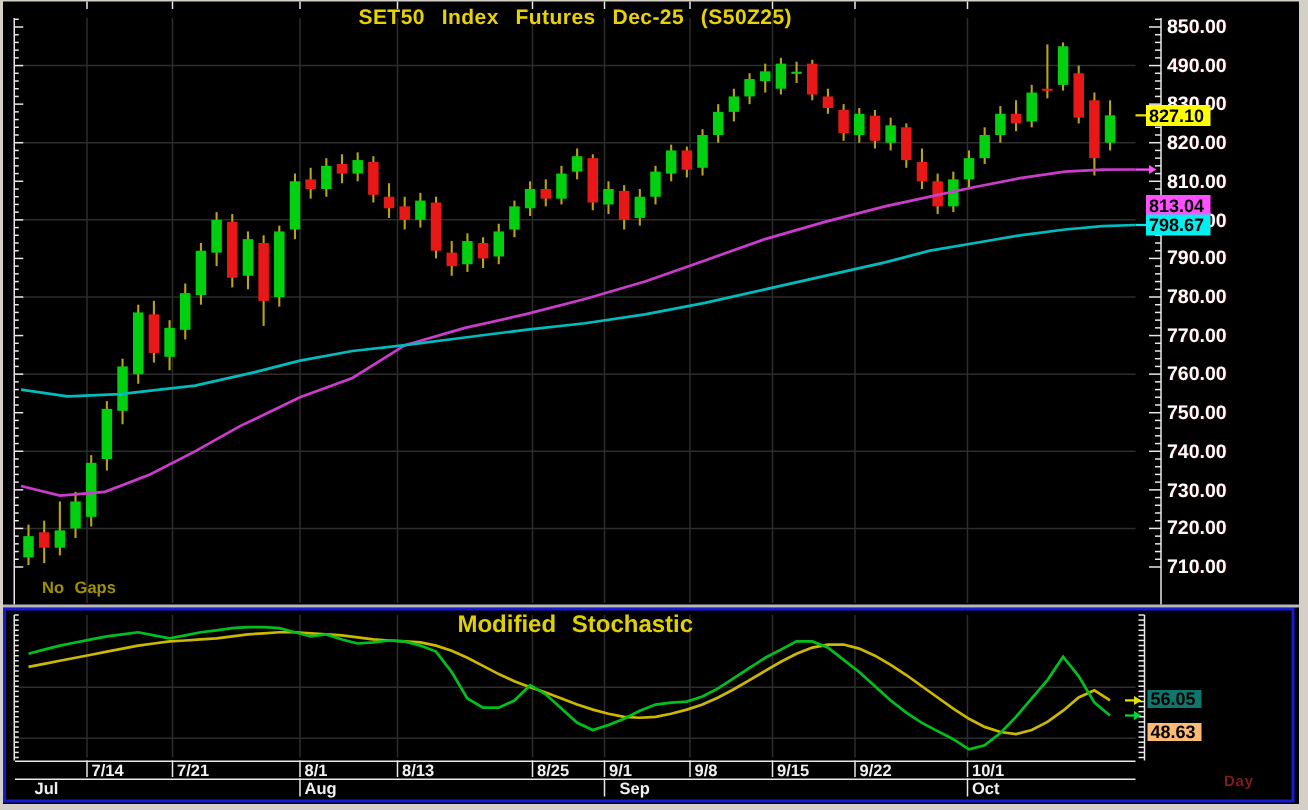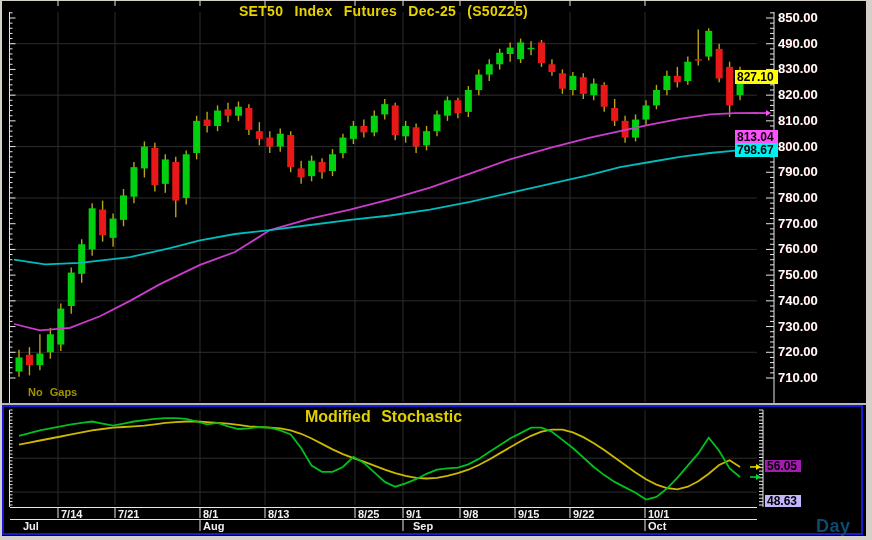--- a/index.html
+++ b/index.html
@@ -10,26 +10,26 @@
   .panel-frame{position:absolute;left:2px;top:405px;width:861px;height:130px;
     border:2px solid #1818d4;box-sizing:border-box;}
   #cv{position:absolute;left:0;top:0;}
   .main-title{position:absolute;left:10px;top:3px;width:747px;text-align:center;
     color:#e8d200;font-weight:bold;font-size:14px;word-spacing:7px;letter-spacing:.3px;}
   .stoch-title{position:absolute;left:10px;top:408px;width:747px;text-align:center;
     color:#e0d000;font-weight:bold;font-size:16px;word-spacing:6px;}
   .no-gaps{position:absolute;left:28px;top:386px;color:#a09200;font-weight:bold;font-size:11px;word-spacing:4px;}
   .price-lbl{position:absolute;left:778px;color:#fff;font-weight:bold;font-size:13px;line-height:16px;
     text-shadow:1px 0 0 rgba(120,0,0,.45);}
-  .badge{position:absolute;left:735px;color:#000;font-weight:bold;font-size:12px;line-height:14px;
+  .badge{position:absolute;left:764px;color:#000;font-weight:bold;font-size:12px;line-height:14px;
     padding:0 4px 0 2px;}
   .sbadge{position:absolute;left:765px;color:#000;font-weight:bold;font-size:12px;line-height:12px;padding:0 4px 0 2px;}
   .wk-lbl{position:absolute;top:508px;color:#f0f0f0;font-weight:bold;font-size:11px;}
   .mo-lbl{position:absolute;top:520px;color:#f0f0f0;font-weight:bold;font-size:11px;}
-  .day-label{position:absolute;left:816px;top:516px;color:#0c4a6e;font-weight:bold;font-size:18px;letter-spacing:.5px;}
+  .day-label{position:absolute;left:816px;top:516px;color:#7f1d1d;font-weight:bold;font-size:10px;letter-spacing:.5px;}
 </style>
 </head>
 <body>
 
 <div class="screen">
   <div class="chart-bg"></div>
   <div class="panel-frame"></div>
   <div class="splitter"></div>
 
   <svg id="cv" width="872" height="540">
@@ -469,22 +469,22 @@
       <div class="price-lbl" style="top: 369.996px;">710.00</div>
     </div>
   <div id="main-markers">
       <div class="badge" style="top: 69.8851px; background: rgb(255, 255, 0);">827.10</div>
       <div class="badge" style="top: 106.039px; background: rgb(255, 80, 255); margin-top: 24px;">813.04</div>
       <div class="badge" style="top: 142.99px; background: rgb(0, 240, 240);">798.67</div>
     </div>
 
   <div class="stoch-title">Modified Stochastic</div>
   <div id="stoch-markers">
-      <div class="sbadge" style="top: 459.932px; background: #a21caf;">56.05</div>
-      <div class="sbadge" style="top: 495px; background: #c4b5fd; text-align: right;">48.63</div>
+      <div class="sbadge" style="top: 459.932px; background: #0f766e;">56.05</div>
+      <div class="sbadge" style="top: 482px; background: #fdba74; text-align: right;">48.63</div>
     </div>
 
   <div id="xaxis-labels">
       <div class="wk-lbl" style="left: 61px;">7/14</div>
       <div class="wk-lbl" style="left: 118px;">7/21</div>
       <div class="wk-lbl" style="left: 203px;">8/1</div>
       <div class="wk-lbl" style="left: 268px;">8/13</div>
       <div class="wk-lbl" style="left: 358px;">8/25</div>
       <div class="wk-lbl" style="left: 406px;">9/1</div>
       <div class="wk-lbl" style="left: 463px;">9/8</div>

